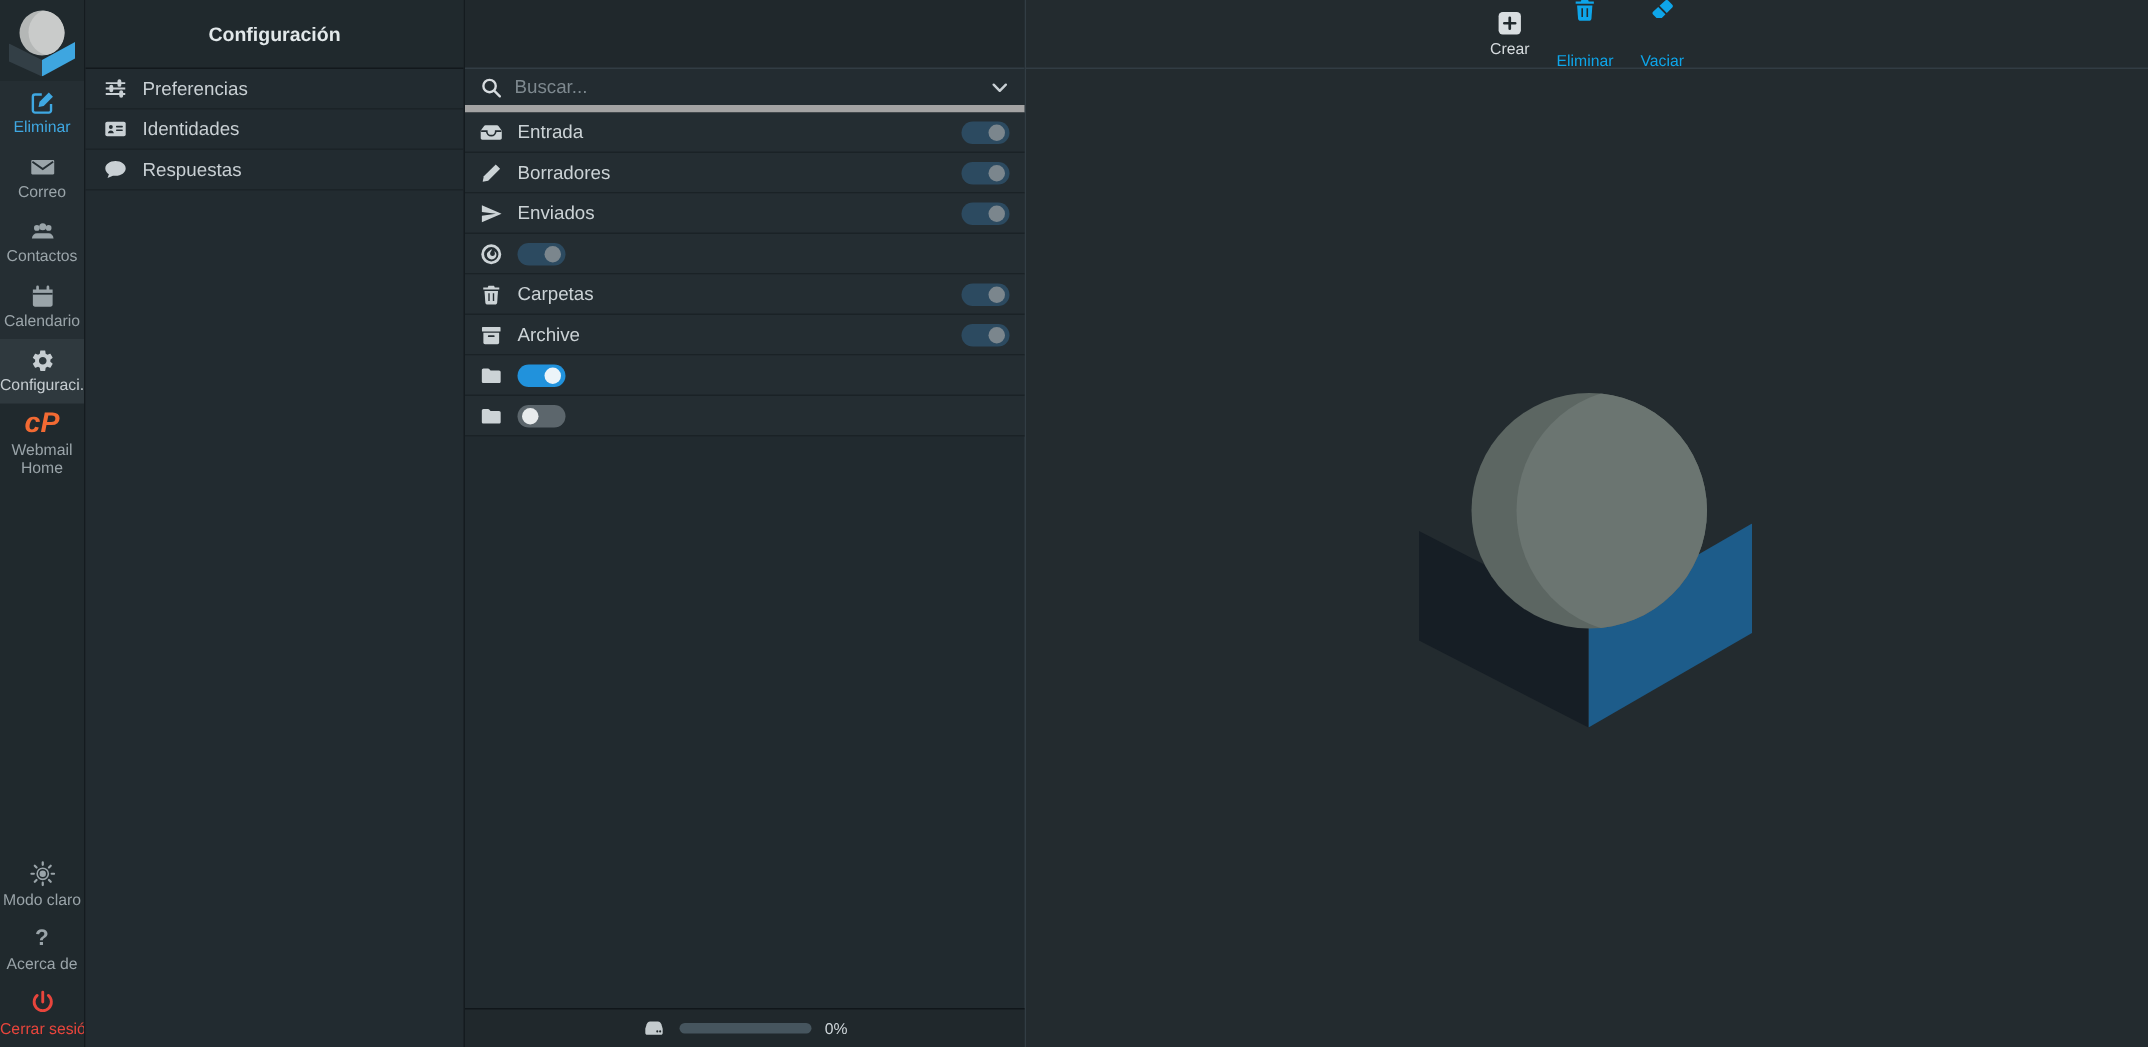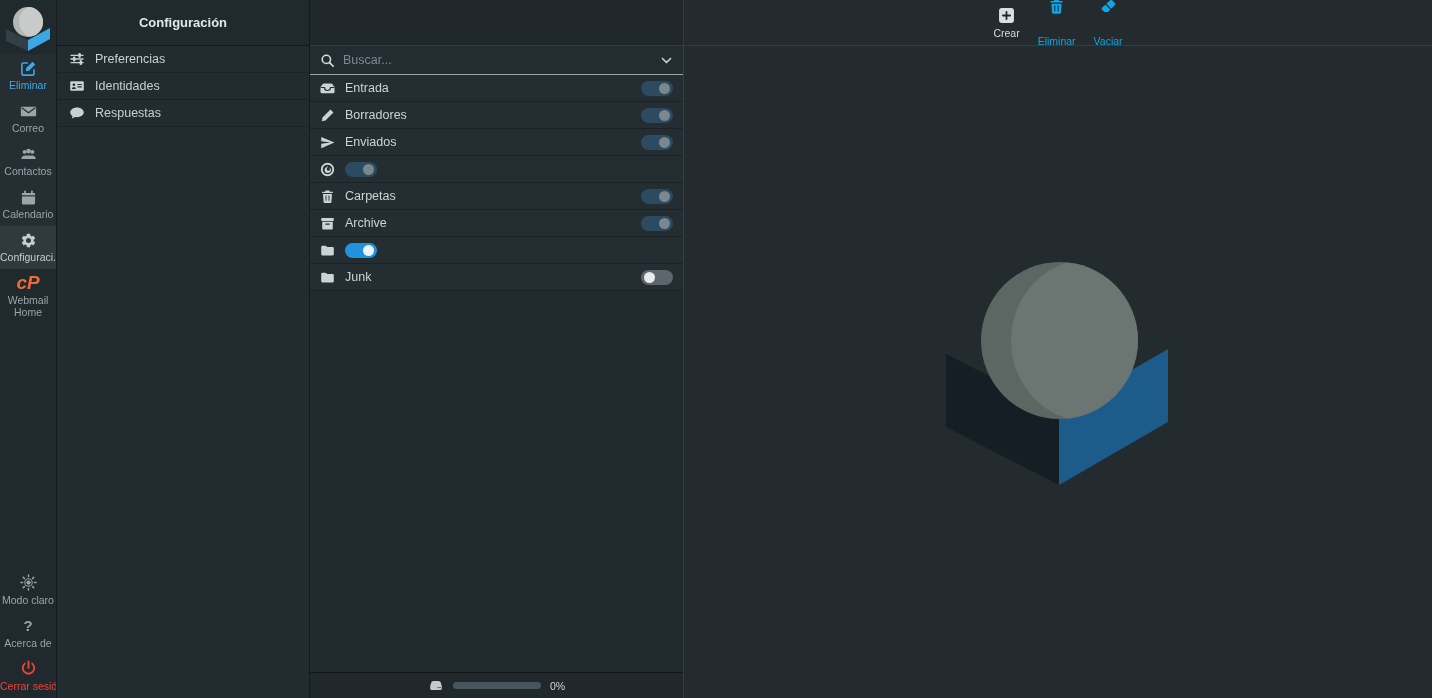--- a/index.html
+++ b/index.html
@@ -30,21 +30,21 @@
   
   .settings-col { width:253px; flex:0 0 253px; background:#222b30; border-right:1px solid #141b1f; display:flex; flex-direction:column; }
   .settings-header { height:46px; flex:0 0 46px; display:flex; align-items:center; justify-content:center; font-weight:bold; font-size:13px; color:#e2e8ea; background:#20292d; border-bottom:1px solid #12181c; }
   .settings-item { height:27px; display:flex; align-items:center; gap:10px; padding:0 12px; border-bottom:1px solid #1b2327; color:#c9d0d4; font-size:12.5px; cursor:pointer; }
   .settings-item svg { width:16px; height:16px; flex:0 0 auto; }
   .settings-item.selected { background:#3a4750; color:#45a9de; }
 
   
   .folders-col { width:374px; flex:0 0 374px; background:#212a2f; border-right:1px solid #323d44; display:flex; flex-direction:column; }
   .top-strip { height:46px; flex:0 0 46px; background:#20282c; border-bottom:1px solid #323d44; }
-  .searchbar { height:29px; flex:0 0 29px; background:#232c31; border-bottom:1px solid #a3a3a3; display:flex; align-items:center; gap:8px; padding:0 10px; }
+  .searchbar { height:29px; flex:0 0 29px; background:#232c31; border-bottom:5px solid #a3a3a3; display:flex; align-items:center; gap:8px; padding:0 10px; }
   .searchbar svg.mag { width:15px; height:15px; color:#d7dcdf; flex:0 0 auto; }
   .searchbar input { flex:1; background:transparent; border:none; outline:none; color:#c9d0d4; font-size:12.5px; font-family:"Liberation Sans",sans-serif; }
   .searchbar input::placeholder { color:#7e898f; }
   .searchbar .chev { width:13px; height:13px; color:#c9d0d4; flex:0 0 auto; cursor:pointer; }
   .folder-row { height:27px; flex:0 0 27px; display:flex; align-items:center; gap:10px; padding:0 10px; background:#242d32; border-bottom:1px solid #1a2226; cursor:pointer; }
   .folder-row svg { width:15px; height:15px; flex:0 0 auto; color:#ccd3d6; }
   .folder-row .fname { flex:1; color:#ccd3d6; font-size:12.5px; }
   .toggle { position:relative; width:32px; height:15px; border-radius:8px; flex:0 0 auto; cursor:pointer; }
   .toggle .knob { position:absolute; top:2px; width:11px; height:11px; border-radius:50%; }
   .toggle.on-disabled { background:#2c4a60; }
@@ -284,21 +284,20 @@
           <path fill="currentColor" d="M1.3 4c0-.7.5-1.2 1.2-1.2h3.2c.4 0 .7.2 1 .5l.8 1h6c.7 0 1.2.5 1.2 1.2v6.5c0 .7-.5 1.2-1.2 1.2H2.5c-.7 0-1.2-.5-1.2-1.2z"></path>
         </svg>
       <span class="toggle on">
           <span class="knob"></span>
         </span>
     </div>
     <div class="folder-row">
       <svg viewBox="0 0 16 16">
           <path fill="currentColor" d="M1.3 4c0-.7.5-1.2 1.2-1.2h3.2c.4 0 .7.2 1 .5l.8 1h6c.7 0 1.2.5 1.2 1.2v6.5c0 .7-.5 1.2-1.2 1.2H2.5c-.7 0-1.2-.5-1.2-1.2z"></path>
         </svg>
-      <span class="fname">Junk</span>
       <span class="toggle off">
           <span class="knob"></span>
         </span>
     </div>
 
     <div class="col-fill"></div>
 
     <footer class="quota">
       <svg viewBox="0 0 16 16">
           <path fill="currentColor" d="M3.1 4.9C3.5 3.7 4.3 3 5.4 3h5.2c1.1 0 1.9.7 2.3 1.9l.9 3v2.8c0 .7-.5 1.2-1.2 1.2H3.4c-.7 0-1.2-.5-1.2-1.2V7.9z"></path>

